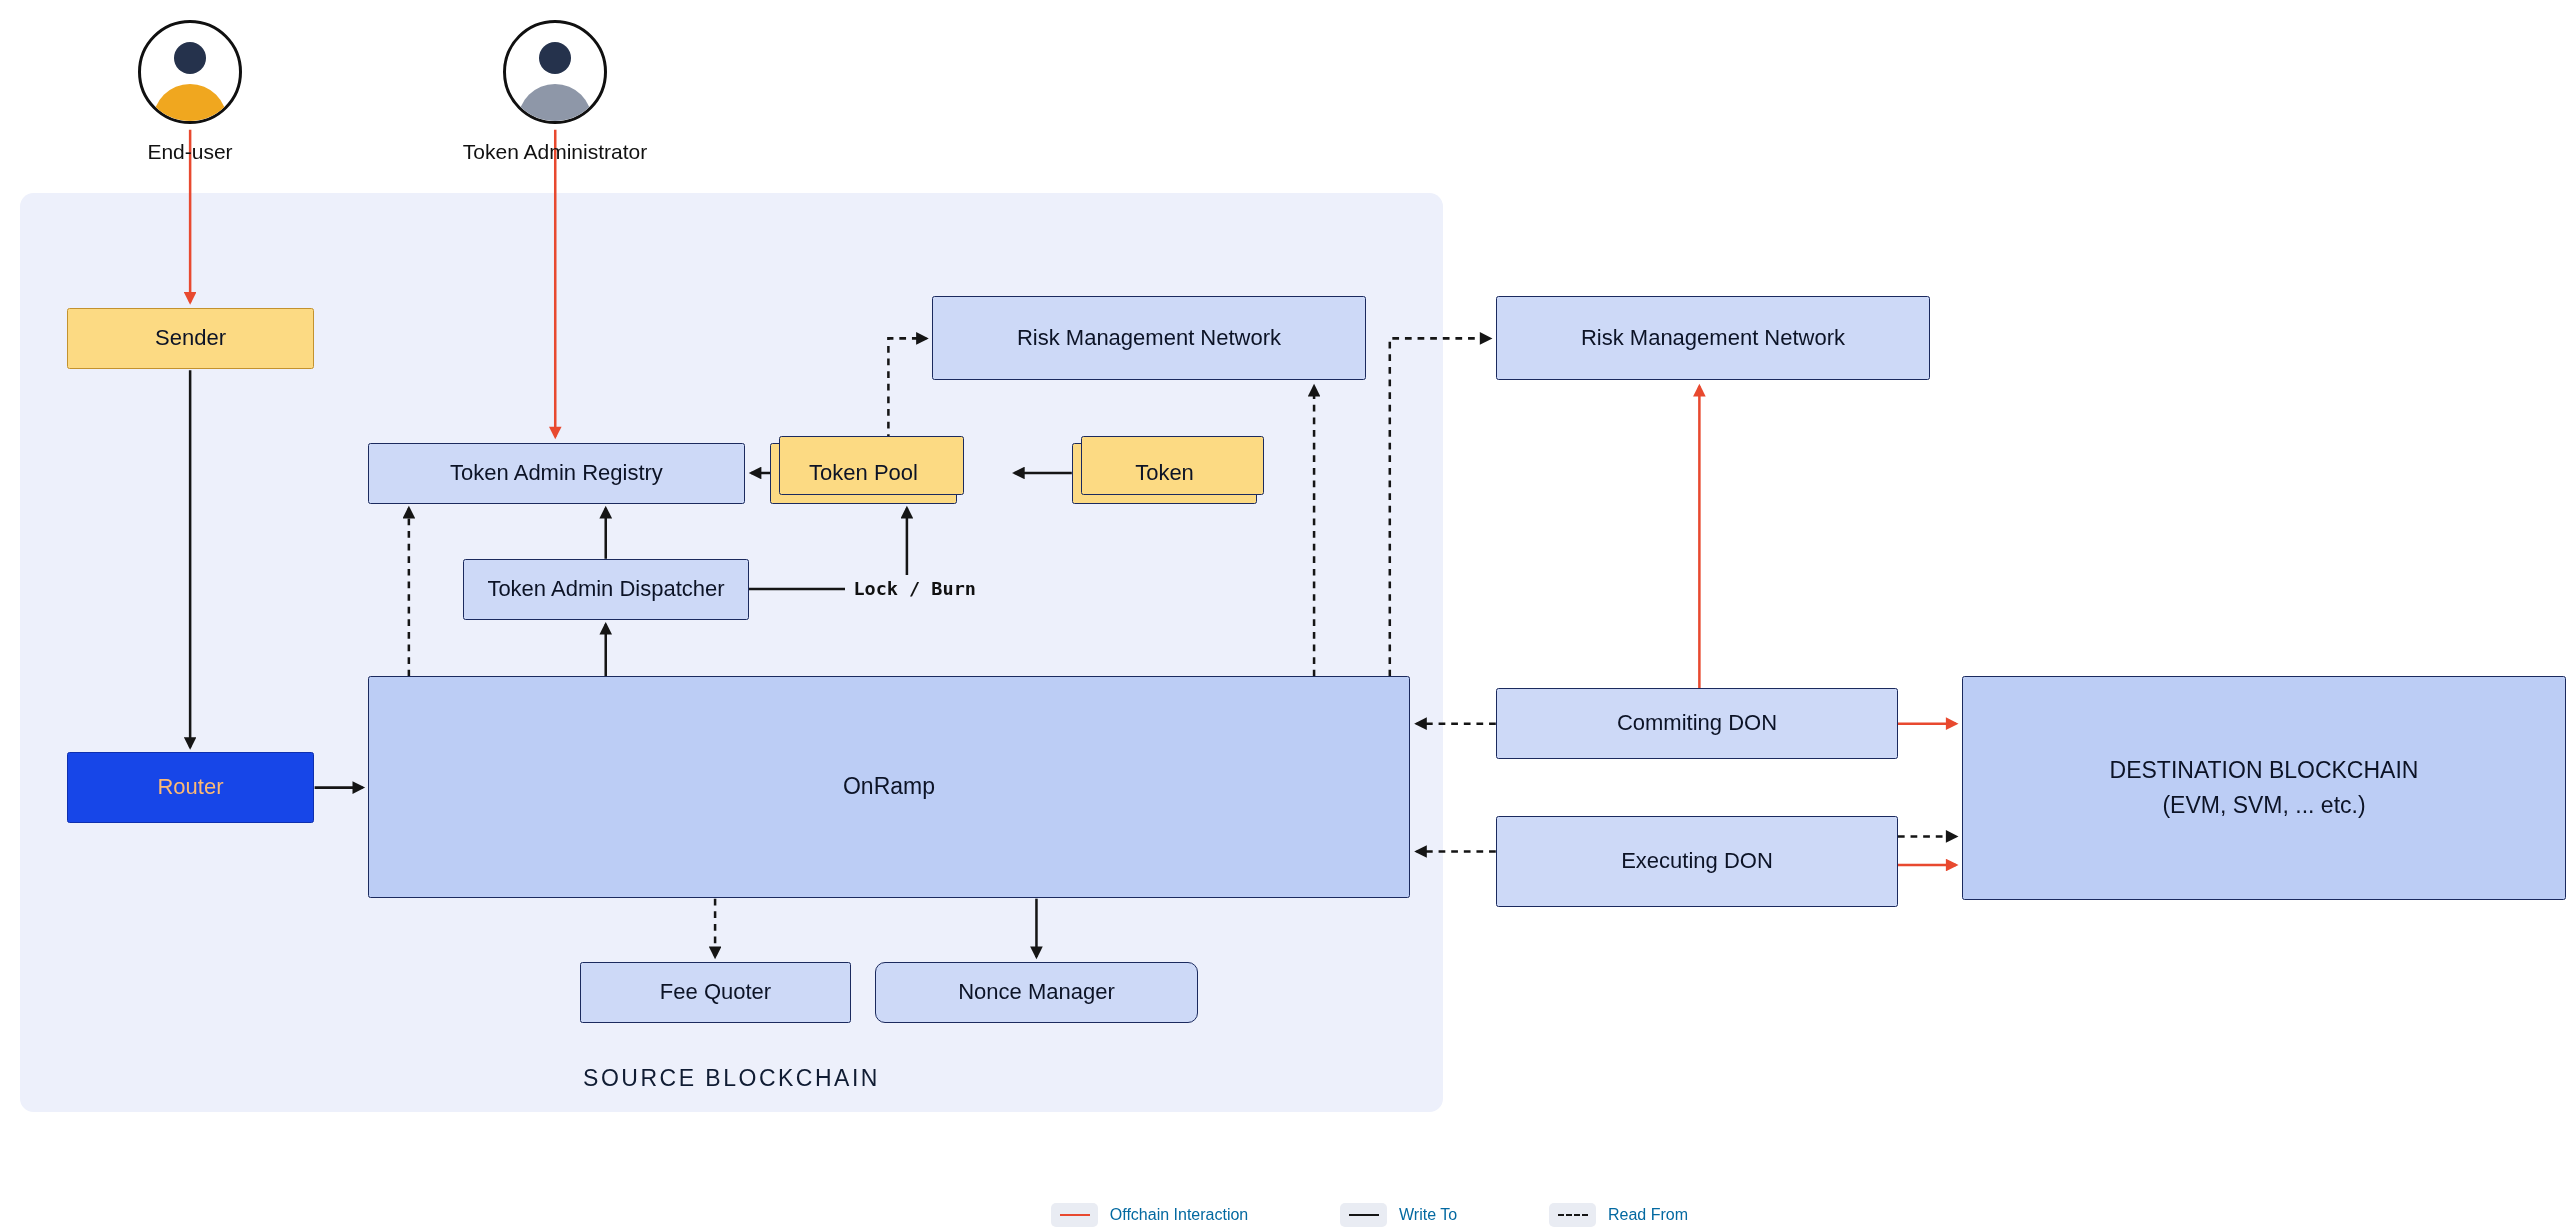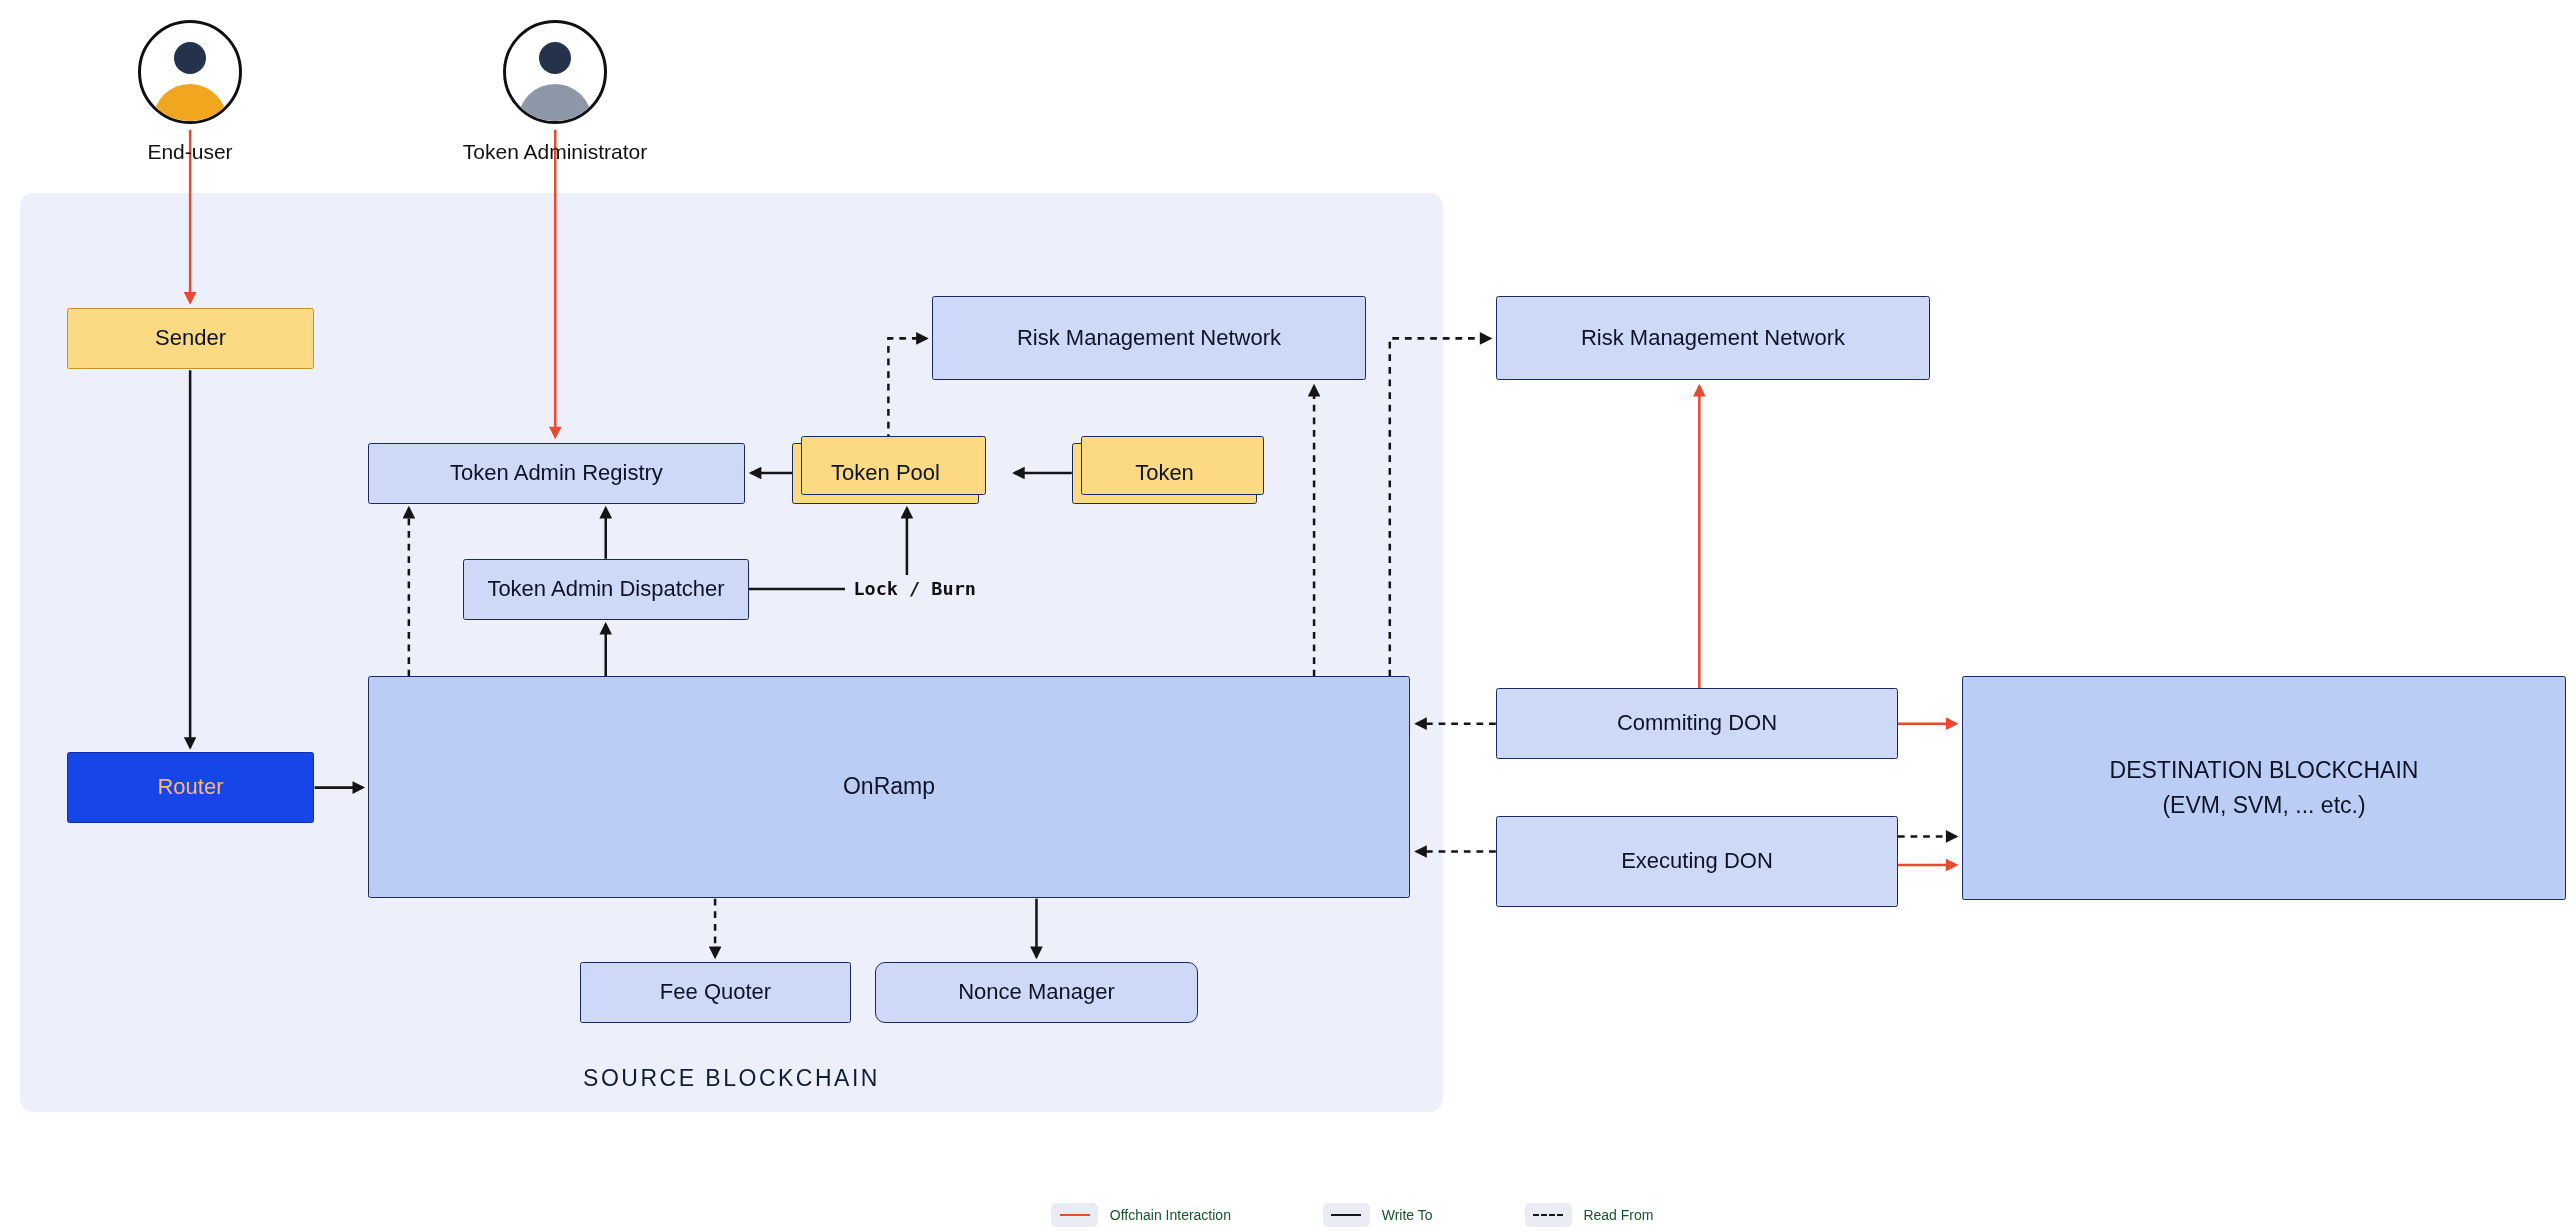--- a/index.html
+++ b/index.html
@@ -30,21 +30,21 @@
 
   .caption{position:absolute;left:20px;top:1065px;width:1423px;text-align:center;font-size:23px;
     letter-spacing:2.5px;color:#101c33;font-weight:500;z-index:2;}
 
   .lock-burn{position:absolute;left:845px;top:575px;padding:2.5px 8.4px;background:#edf0fb;
     font-family:"DejaVu Sans Mono",monospace;font-size:18.5px;color:#111;z-index:3;white-space:nowrap;font-weight:bold;}
 
   .dest-sub{margin-top:5px;}
 
   .legend{position:absolute;left:1013px;top:1203px;display:flex;align-items:center;gap:54px;z-index:2;}
-  .legend-item{display:flex;align-items:center;gap:11.8px;font-size:14px;color:#14532d;white-space:nowrap;padding-left:38px;}
+  .legend-item{display:flex;align-items:center;gap:11.8px;font-size:16px;color:#0369a1;white-space:nowrap;padding-left:38px;}
   .chip{width:47px;height:23.6px;border-radius:5px;background:#e9ecf3;display:flex;align-items:center;
     justify-content:center;}
   .swatch{width:30px;height:0;border-top:2.5px solid #151515;}
   .swatch.red{border-color:#e8492f;}
   .swatch.dashed{border-top-style:dashed;}
 </style>
 </head>
 <body>
 
 <div class="stage">
@@ -112,21 +112,21 @@
   </div>
 
   <div class="node" style="left:463px;top:559px;width:286px;height:61px;">
     <span>Token Admin Dispatcher</span>
   </div>
 
   <div class="node" style="left:932px;top:296px;width:434px;height:84px;">
     <span>Risk Management Network</span>
   </div>
 
-  <div class="node yellow stack" style="left:792px;top:443px;width:187px;height:61px;">
+  <div class="node yellow stack" style="left:770px;top:443px;width:187px;height:61px;">
     <span>Token Pool</span>
   </div>
 
   <div class="node yellow stack" style="left:1072px;top:443px;width:185px;height:61px;">
     <span>Token</span>
   </div>
 
   <div class="lock-burn">Lock / Burn</div>
 
   <div class="node big" style="left:368px;top:676px;width:1042px;height:222px;">

